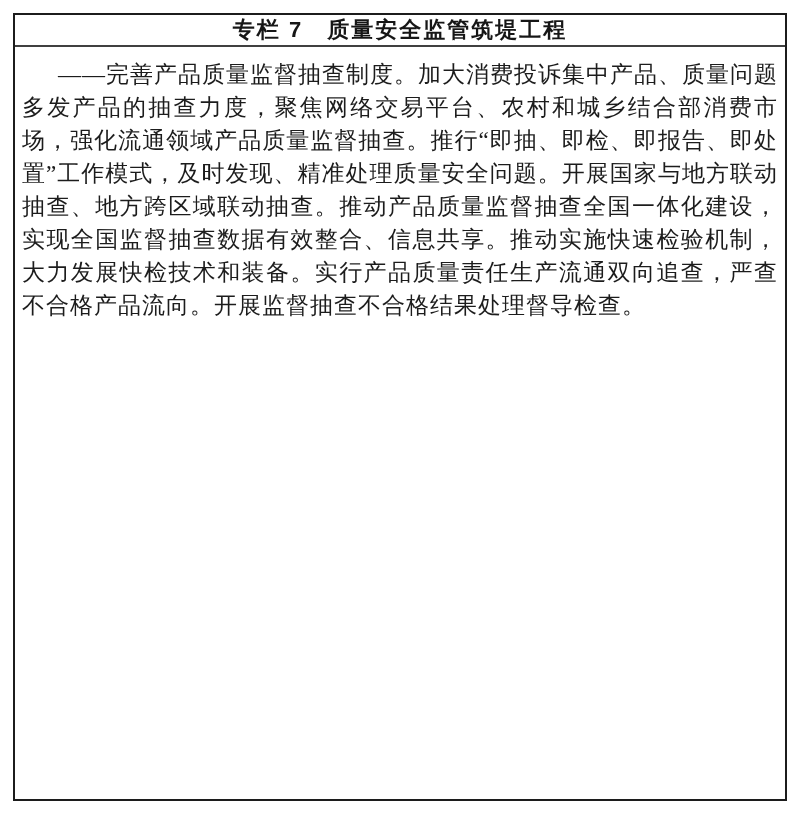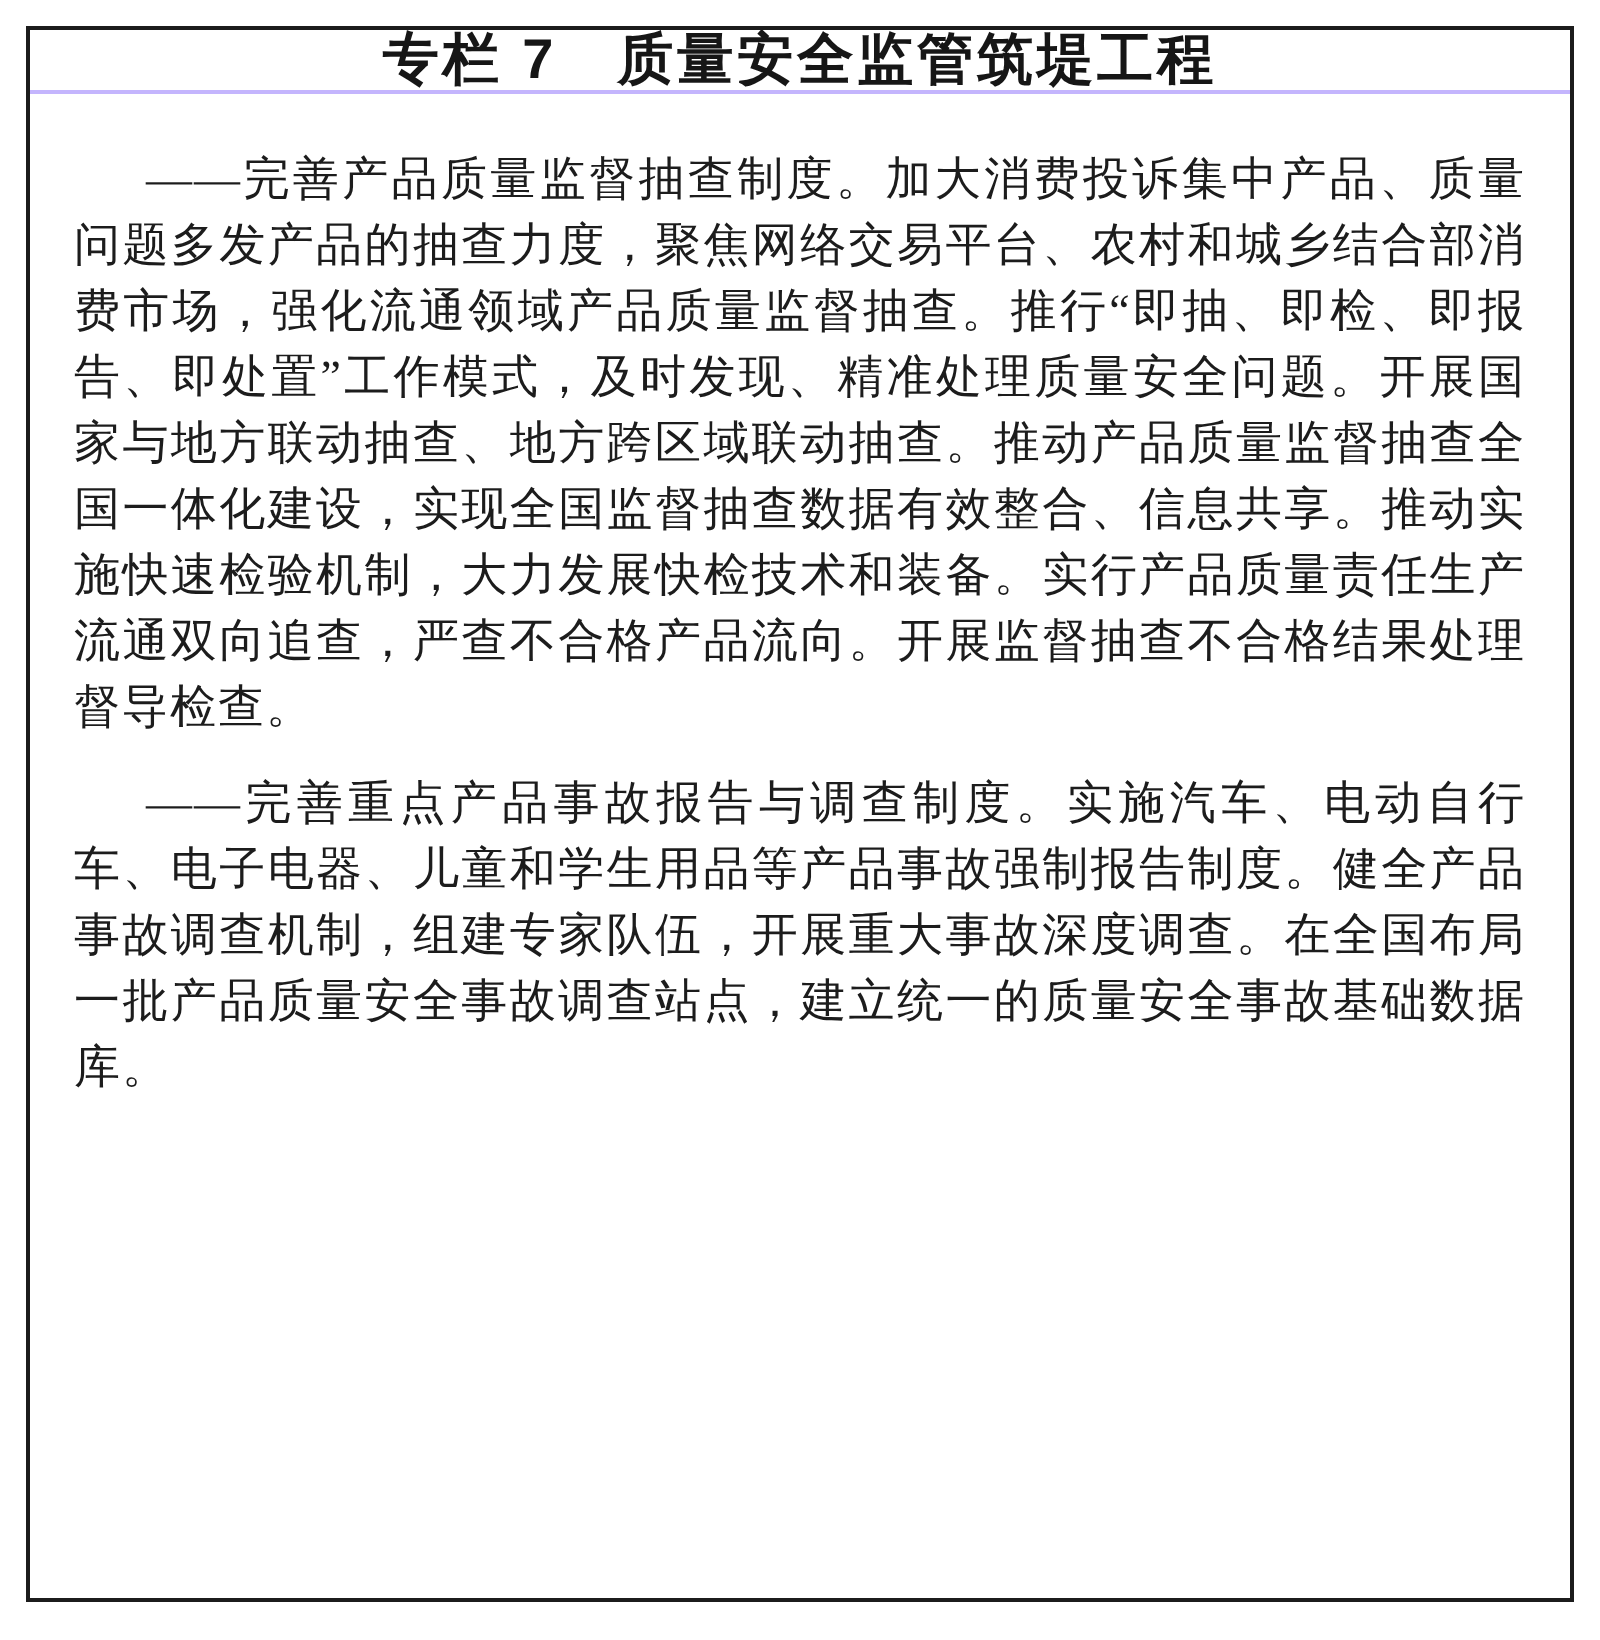--- a/index.html
+++ b/index.html
@@ -21,51 +21,50 @@
     width: 774px;
     height: 788px;
     box-sizing: border-box;
     border: 2px solid #1c1c1c;
     background: #ffffff;
     overflow: hidden;
   }
   .panel-title {
     box-sizing: border-box;
     height: 32px;
-    border-bottom: 2px solid #c4b5fd;
+    border-bottom: 2px solid #404040;
     display: flex;
     align-items: center;
     justify-content: center;
     font-family: "Liberation Sans", sans-serif;
     font-weight: 700;
-    font-size: 28px;
+    font-size: 22px;
     letter-spacing: 2px;
     color: #161616;
   }
   .panel-body {
     box-sizing: border-box;
     padding: 11px 7px 0 7px;
     font-size: 23px;
     line-height: 33px;
     letter-spacing: 1px;
     color: #1c1c1c;
     text-align: justify;
   }
   .para {
-    margin: 15px;
+    margin: 0;
     padding: 0;
     text-indent: 36px;
   }
 </style>
 </head>
 <body>
 
 <div class="page">
   <div class="panel">
     <div class="panel-title">
       <span>专栏 7　质量安全监管筑堤工程</span>
     </div>
     <div class="panel-body">
         <p class="para">——完善产品质量监督抽查制度。加大消费投诉集中产品、质量问题多发产品的抽查力度，聚焦网络交易平台、农村和城乡结合部消费市场，强化流通领域产品质量监督抽查。推行“即抽、即检、即报告、即处置”工作模式，及时发现、精准处理质量安全问题。开展国家与地方联动抽查、地方跨区域联动抽查。推动产品质量监督抽查全国一体化建设，实现全国监督抽查数据有效整合、信息共享。推动实施快速检验机制，大力发展快检技术和装备。实行产品质量责任生产流通双向追查，严查不合格产品流向。开展监督抽查不合格结果处理督导检查。</p>
-        <p class="para">——完善重点产品事故报告与调查制度。实施汽车、电动自行车、电子电器、儿童和学生用品等产品事故强制报告制度。健全产品事故调查机制，组建专家队伍，开展重大事故深度调查。在全国布局一批产品质量安全事故调查站点，建立统一的质量安全事故基础数据库。</p>
       </div>
   </div>
 </div>
 
 </body></html>

